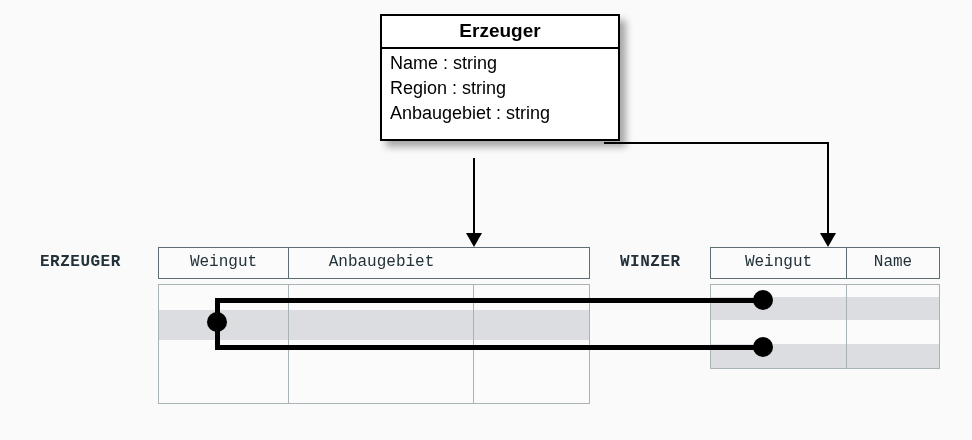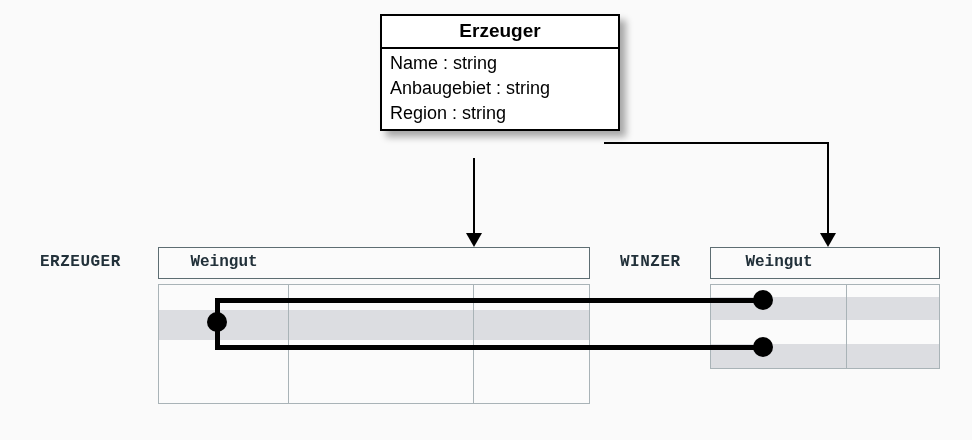--- a/index.html
+++ b/index.html
@@ -34,21 +34,21 @@
     text-align: center;
     font-weight: bold;
     font-size: 19px;
     line-height: 26px;
     padding: 2px 4px 3px 4px;
     border-bottom: 2px solid #000;
     color: #000;
     font-family: "Liberation Sans", sans-serif;
   }
   #uml-attrs {
-    padding: 2px 0 3px 0;
+    padding: 2px 0 13px 0;
   }
   .uml-attr {
     font-size: 18px;
     line-height: 25px;
     padding: 0 6px 0 8px;
     white-space: nowrap;
     color: #000;
     font-family: "Liberation Sans", sans-serif;
   }
 
@@ -66,21 +66,21 @@
     position: absolute;
     display: flex;
     box-sizing: border-box;
     border: 1px solid #5d6d72;
     background: #fbfbfb;
   }
   .rel-header .cell {
     box-sizing: border-box;
     text-align: center;
     font-family: "Liberation Mono", monospace;
-    font-weight: bold;
+    font-weight: normal;
     font-size: 16px;
     line-height: 29px;
     color: #22313a;
     border-right: 1px solid #5d6d72;
     overflow: hidden;
     white-space: nowrap;
   }
   .rel-header .cell:last-child {
     border-right: none;
   }
@@ -146,36 +146,37 @@
 </style>
 </head>
 <body style="background: rgb(250, 250, 250);">
 
 <div id="stage">
 
   <div id="uml-class">
     <div id="uml-class-title">Erzeuger</div>
     <div id="uml-attrs">
       <div class="uml-attr">Name : string</div>
+      <div class="uml-attr">Region : string</div>
       <div class="uml-attr">Anbaugebiet : string</div>
-      <div class="uml-attr">Region : string</div>
     </div>
   </div>
 
   <div class="v-line" style="left:473px; top:158px; height:77px;"></div>
   <div class="arrow-head" style="left:466px; top:233px;"></div>
 
   <div class="h-line" style="left:604px; top:142px; width:225px;"></div>
   <div class="v-line" style="left:827px; top:142px; height:93px;"></div>
   <div class="arrow-head" style="left:820px; top:233px;"></div>
 
   <div class="rel-label" style="left:40px; top:253px;">ERZEUGER</div>
 
   <div class="rel-header" style="left:158px; top:247px; width:432px; height:32px;">
     <div class="cell" style="width:130px;">Weingut</div>
+    <div class="cell" style="width:185px;">Anbaugebiet</div>
   </div>
 
   <div class="rel-body" style="left:158px; top:284px; width:432px; height:120px;">
     <div class="rel-row" style="height:25px;">
       <div class="cell" style="width:130px;"></div>
       <div class="cell" style="width:185px;"></div>
       <div class="cell" style="width:115px;"></div>
     </div>
     <div class="rel-row shaded" style="height:30px;">
       <div class="cell" style="width:130px;"></div>
@@ -191,20 +192,21 @@
       <div class="cell" style="width:130px;"></div>
       <div class="cell" style="width:185px;"></div>
       <div class="cell" style="width:115px;"></div>
     </div>
   </div>
 
   <div class="rel-label" style="left:620px; top:253px;">WINZER</div>
 
   <div class="rel-header" style="left:710px; top:247px; width:230px; height:32px;">
     <div class="cell" style="width:136px;">Weingut</div>
+    <div class="cell" style="width:92px;">Name</div>
   </div>
 
   <div class="rel-body" style="left:710px; top:284px; width:230px; height:85px;">
     <div class="rel-row" style="height:12px;">
       <div class="cell" style="width:136px;"></div>
       <div class="cell" style="width:92px;"></div>
     </div>
     <div class="rel-row shaded" style="height:23px;">
       <div class="cell" style="width:136px;"></div>
       <div class="cell" style="width:92px;"></div>

